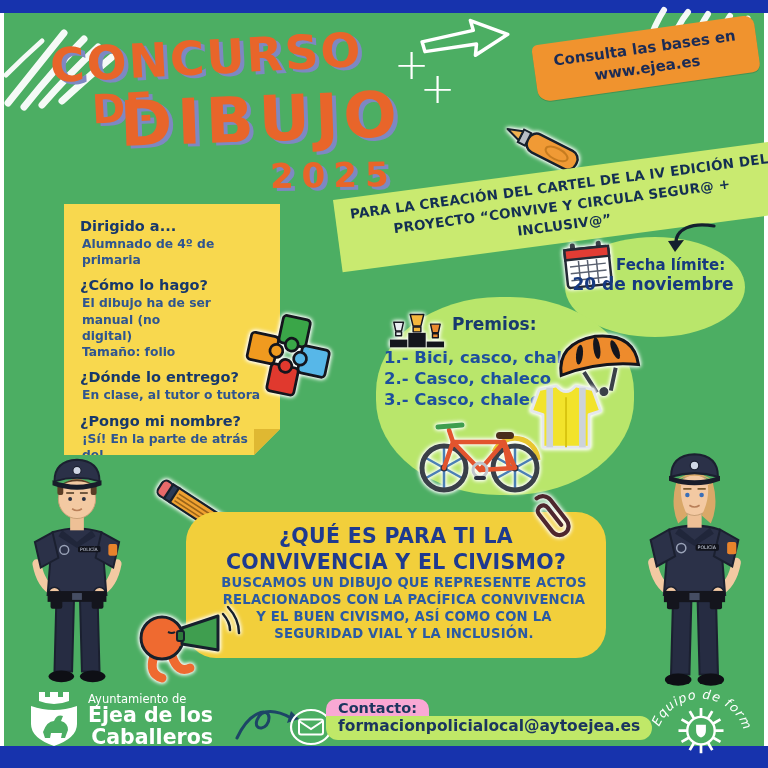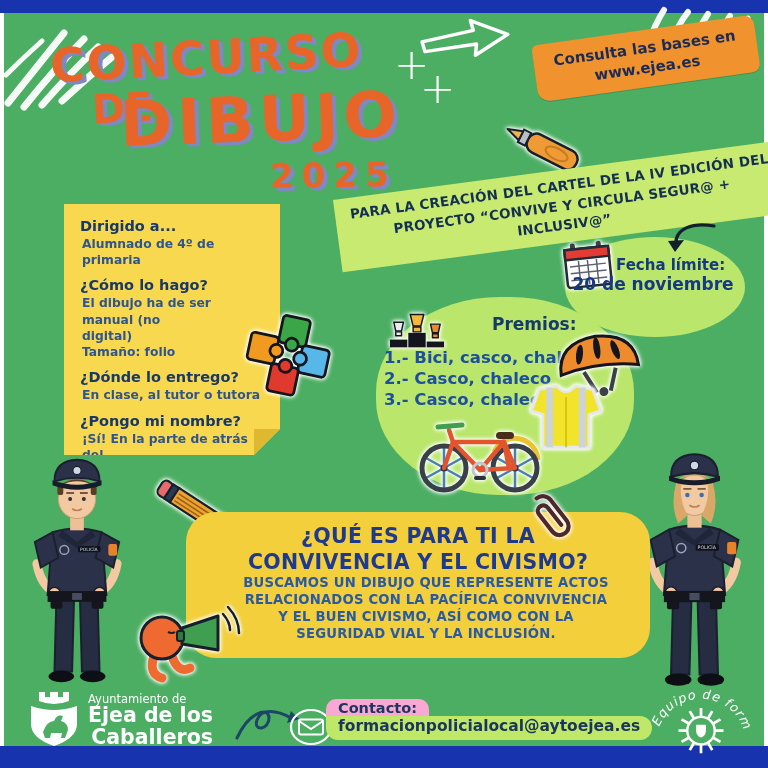--- a/index.html
+++ b/index.html
@@ -36,25 +36,25 @@
         padding:14px 14px 0 16px;box-sizing:border-box;}
   .note-fold{left:254px;top:429px;width:0;height:0;border-top:26px solid #dfb832;border-right:26px solid transparent;}
   .note h3{margin:0;font-size:14.5px;color:#17386b;font-weight:bold;}
   .note p{margin:2px 0 9px 2px;font-size:12.3px;color:#2f5590;font-weight:600;line-height:1.32;white-space:pre-line;}
 
   
   .blob{background:#b9e66b;border-radius:50%;}
   .fecha-label{left:616px;top:256px;font-size:15px;font-weight:bold;color:#16397f;}
   .fecha-date{left:570px;top:274px;width:166px;text-align:center;font-size:17px;font-weight:bold;color:#16397f;}
 
-  .premios-head{left:452px;top:314px;font-size:17px;font-weight:bold;color:#173a6e;margin-left:40px;}
+  .premios-head{left:452px;top:314px;font-size:17px;font-weight:bold;color:#173a6e;}
   .premios-list{left:384px;top:347px;font-size:16.5px;font-weight:bold;color:#1d4f9e;line-height:21px;white-space:nowrap;}
 
   
-  .qbox{left:186px;top:512px;width:464px;height:146px;background:#f2cf3b;border-radius:30px;
+  .qbox{left:186px;top:512px;width:420px;height:146px;background:#f2cf3b;border-radius:30px;
         box-sizing:border-box;padding-top:12px;text-align:center;}
   .qbox .h{font-size:20.5px;font-weight:bold;color:#1e3a8f;line-height:1.25;letter-spacing:.3px;}
   .qbox .b{font-size:13.2px;font-weight:bold;color:#2a5aa4;line-height:1.28;white-space:pre-line;letter-spacing:.2px;padding-left:16px;}
 
   
   .council-small{left:88px;top:692px;font-size:11.5px;color:#fff;}
   .council-name{left:88px;top:704px;font-size:20.5px;font-weight:bold;color:#fff;line-height:22px;text-align:right;}
   .contact{left:326px;top:699px;}
   .contact-tab{width:max-content;background:#f9a8d4;color:#1b355e;font-weight:bold;font-size:14.5px;
                padding:1px 12px 0;border-radius:10px 10px 0 0;}

